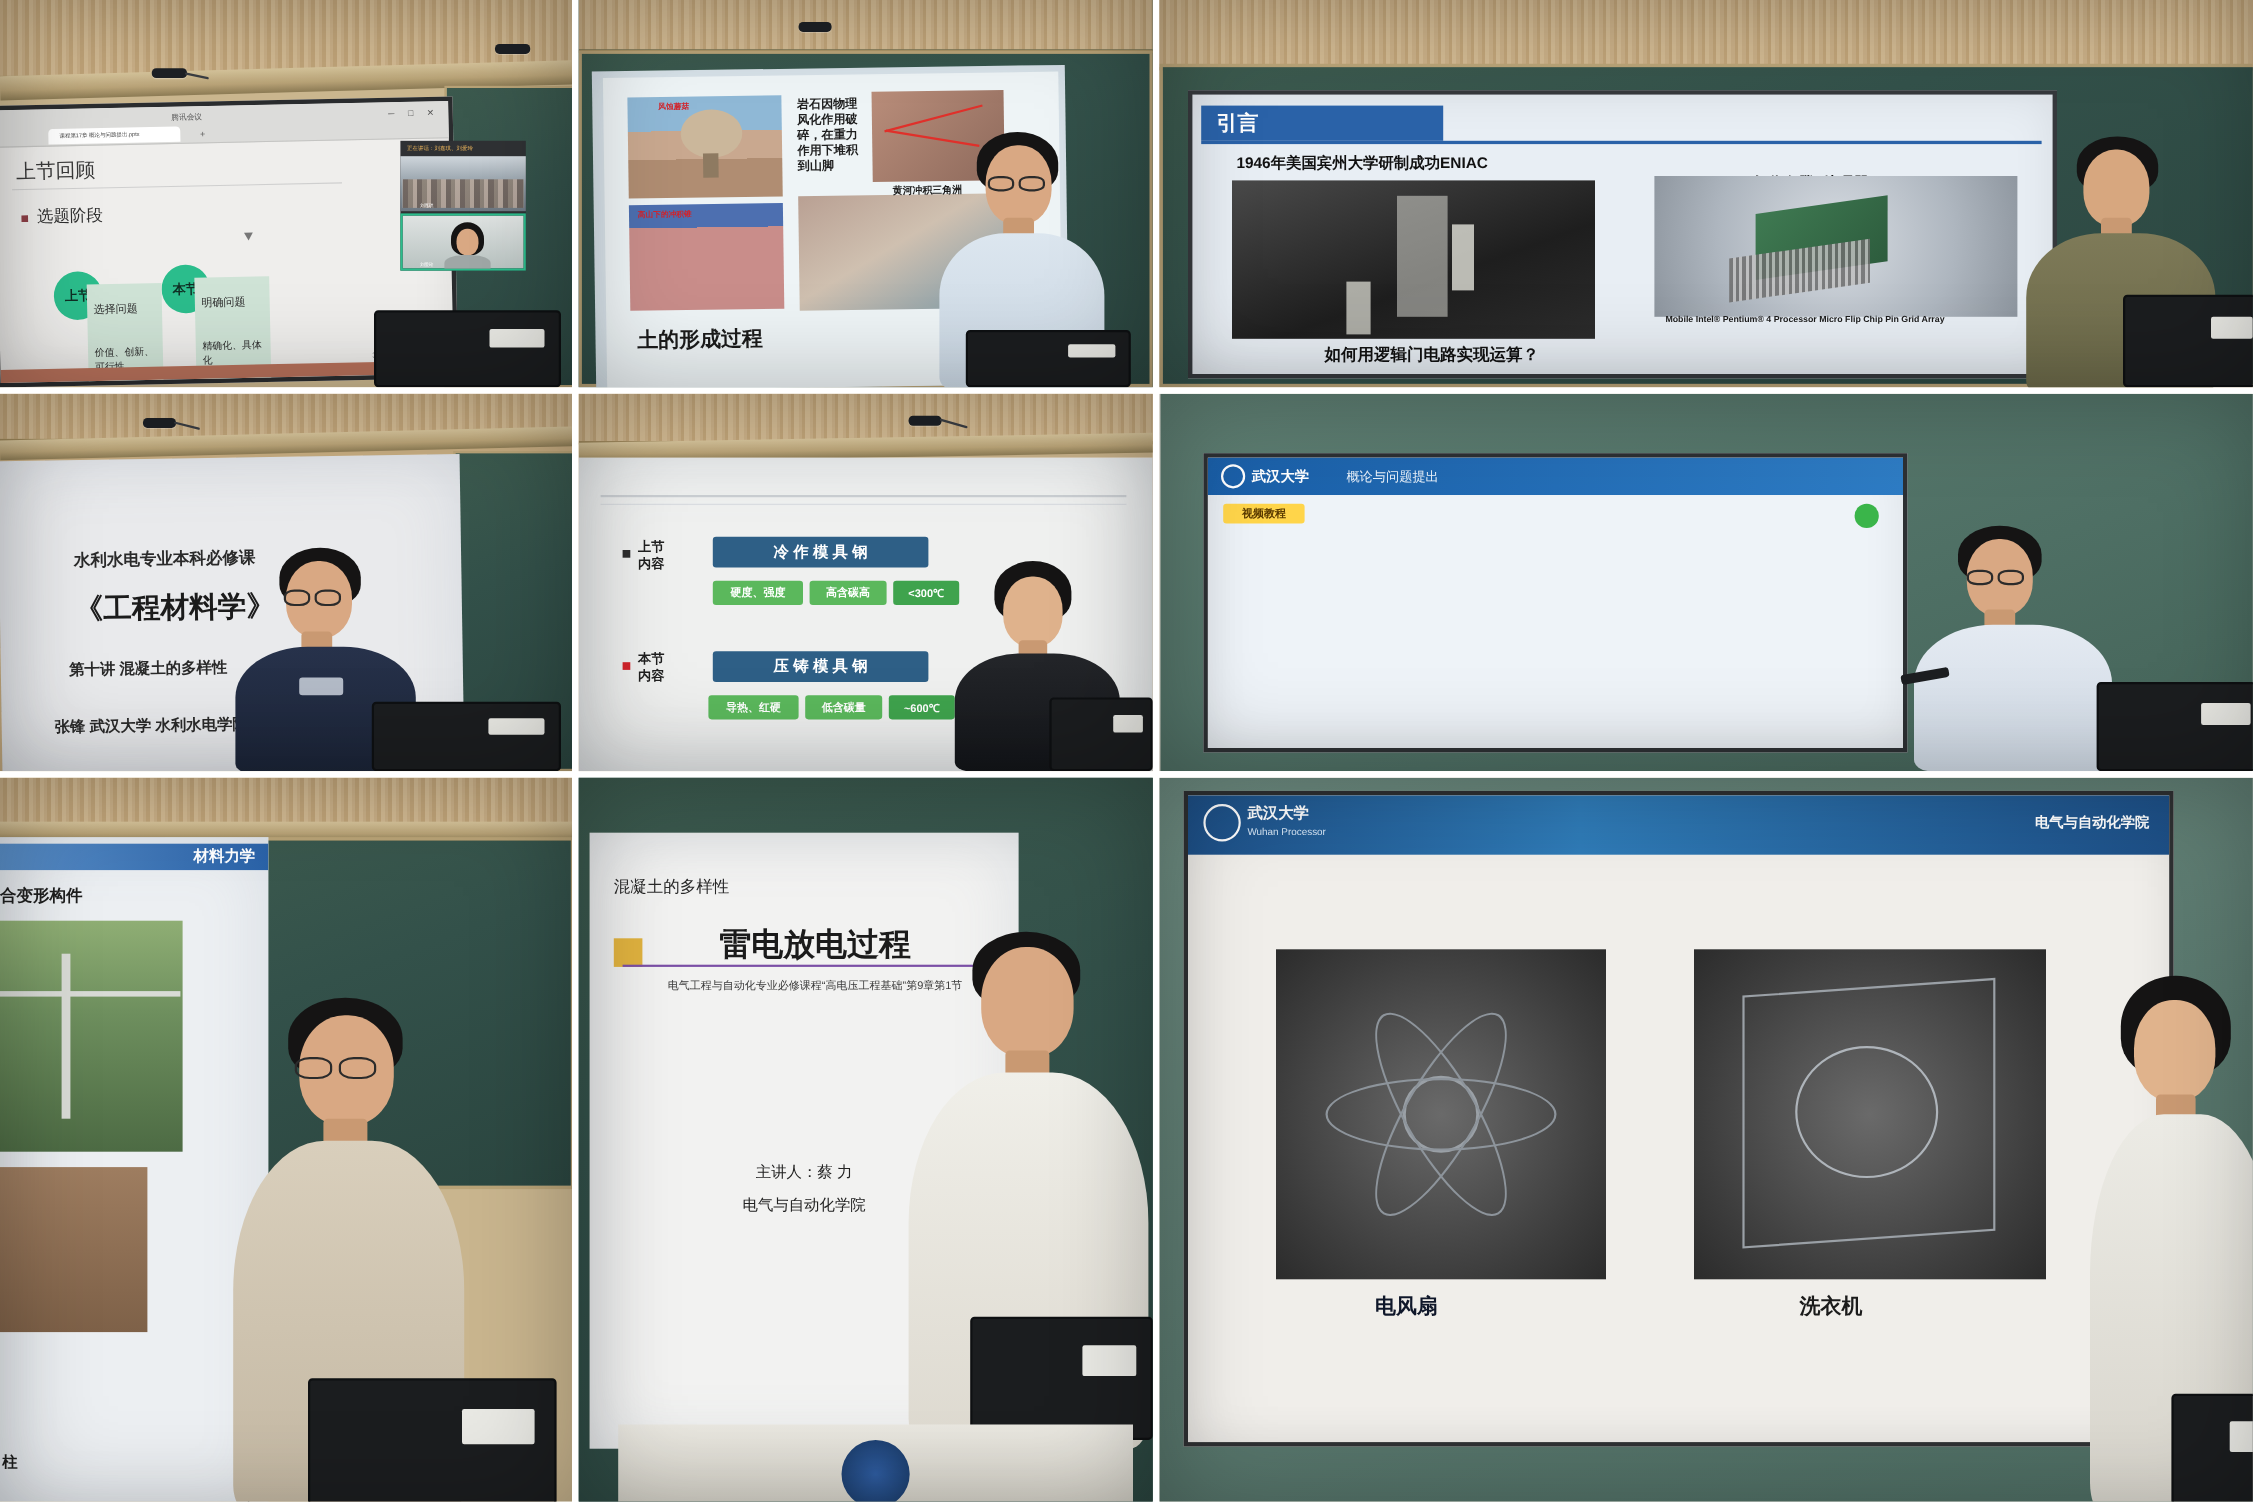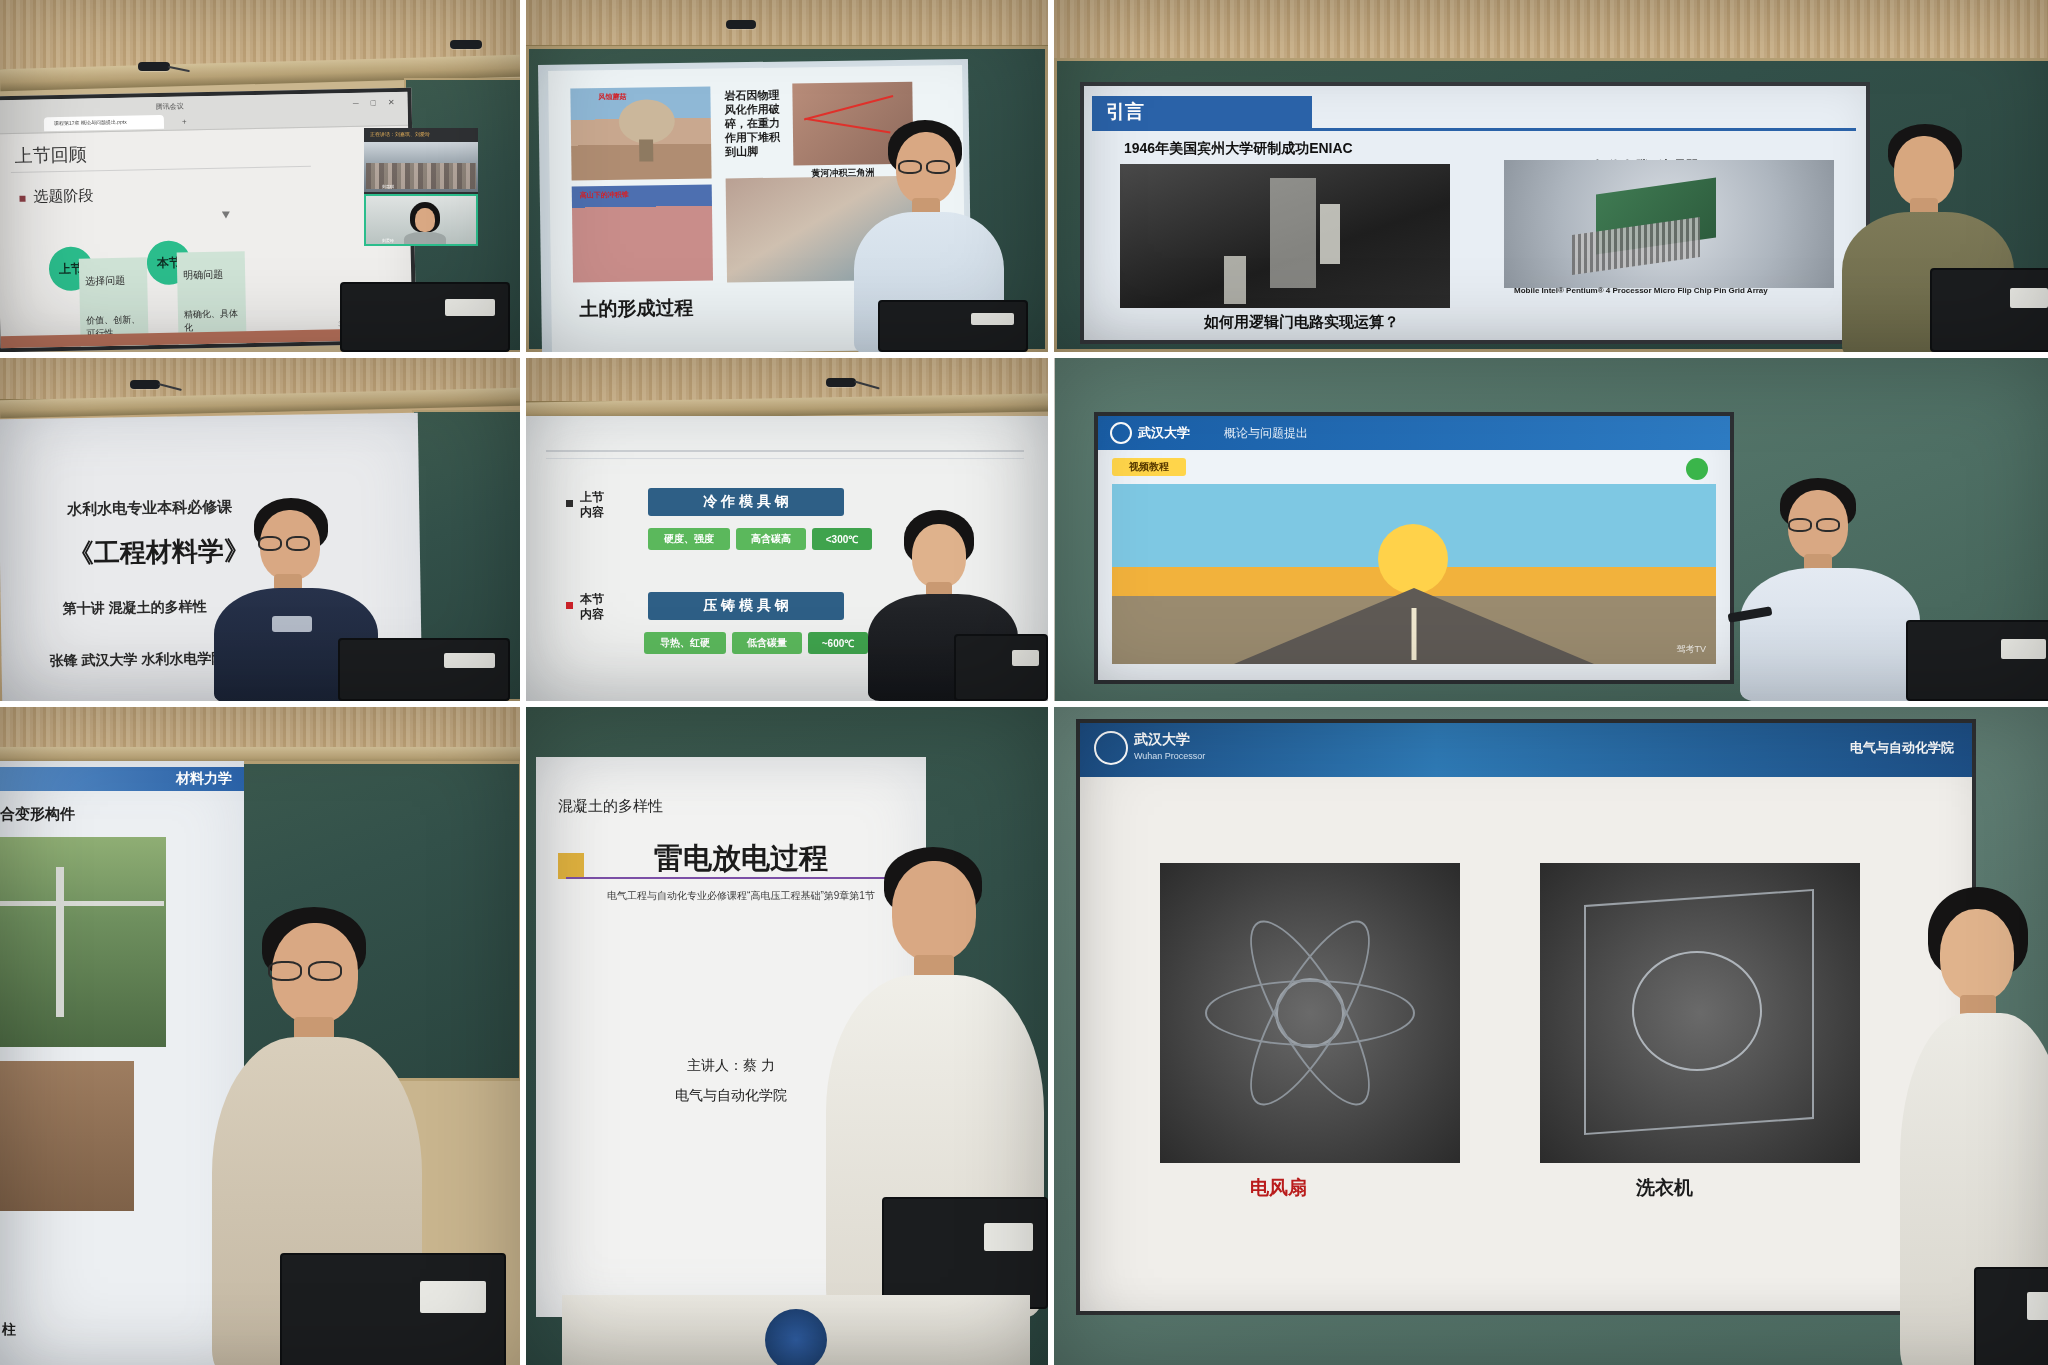--- a/index.html
+++ b/index.html
@@ -300,26 +300,20 @@
       <div style="position:absolute;left:0;right:0;top:0;height:34px;background:linear-gradient(90deg,#1a5fa8,#2e7cc4);"></div>
       <div style="position:absolute;left:12px;top:6px;width:22px;height:22px;border-radius:50%;border:2px solid #fff;"></div>
       <div style="position:absolute;left:40px;top:8px;font-size:13px;color:#fff;font-weight:700;">武汉大学</div>
       <div style="position:absolute;left:126px;top:9px;font-size:12px;color:#eaf2fa;">概论与问题提出</div>
 
       <div style="position:absolute;left:14px;top:42px;width:74px;height:18px;background:#ffd54a;border-radius:3px;display:flex;align-items:center;justify-content:center;">
         <span style="font-size:10px;color:#5a3b00;font-weight:700;">视频教程</span>
       </div>
       <div style="position:absolute;right:22px;top:42px;width:22px;height:22px;border-radius:50%;background:#3ab54a;"></div>
 
-      <div style="position:absolute;left:14px;top:68px;right:14px;bottom:16px;background:linear-gradient(180deg,#7ec8e3 0 46%,#f2b23c 46% 62%,#9a8b6f 62% 100%);overflow:hidden;">
-        <div style="position:absolute;left:44%;top:22%;width:70px;height:70px;border-radius:50%;background:#ffd24a;"></div>
-        <div style="position:absolute;left:50%;transform:translateX(-50%);bottom:0;width:0;height:0;border-left:180px solid transparent;border-right:180px solid transparent;border-bottom:76px solid #5f5a55;"></div>
-        <div style="position:absolute;left:50%;transform:translateX(-50%);bottom:4px;width:5px;height:52px;background:#f0e8cf;"></div>
-        <div style="position:absolute;right:10px;bottom:8px;font-size:9px;color:#ffffff;opacity:.8;">驾考TV</div>
-      </div>
     </div>
 
     <div class="person" style="left:680px;top:120px;width:200px;height:223px;">
       <div class="hair" style="left:46px;top:0;width:76px;height:52px;"></div>
       <div class="head" style="left:54px;top:12px;width:60px;height:70px;"></div>
       <div class="glasses" style="left:54px;top:40px;width:24px;height:14px;"></div>
       <div class="glasses" style="left:82px;top:40px;width:24px;height:14px;"></div>
       <div class="neck" style="left:70px;top:76px;width:28px;height:18px;"></div>
       <div class="torso" style="left:6px;top:90px;width:180px;height:133px;background:linear-gradient(180deg,#e4eaf2,#cfd9e4);"></div>
       <div style="position:absolute;left:-6px;top:132px;width:44px;height:9px;background:#1c1e21;border-radius:3px;transform:rotate(-10deg);"></div>
@@ -409,21 +403,21 @@
         <div style="position:absolute;left:50%;top:50%;transform:translate(-50%,-50%);width:70px;height:70px;border-radius:50%;border:3px solid #9aa0a6;"></div>
         <div style="position:absolute;left:50%;top:50%;transform:translate(-50%,-50%) rotate(0deg);width:210px;height:66px;border-radius:50%;border:2px solid #8d949b;"></div>
         <div style="position:absolute;left:50%;top:50%;transform:translate(-50%,-50%) rotate(60deg);width:210px;height:66px;border-radius:50%;border:2px solid #8d949b;"></div>
         <div style="position:absolute;left:50%;top:50%;transform:translate(-50%,-50%) rotate(120deg);width:210px;height:66px;border-radius:50%;border:2px solid #8d949b;"></div>
       </div>
       <div class="photo-img" style="left:460px;top:140px;width:320px;height:300px;background:radial-gradient(circle at 50% 50%,#6a6a6a,#3d3d3d 70%,#2b2b2b);">
         <div style="position:absolute;left:44px;top:34px;width:230px;height:230px;border:2px solid #9aa0a6;transform:skewY(-4deg);"></div>
         <div style="position:absolute;left:92px;top:88px;width:130px;height:120px;border-radius:50%;border:2px solid #aeb4ba;"></div>
       </div>
 
-      <div style="position:absolute;left:170px;top:452px;font-size:19px;color:#b91c1c;font-weight:700;">电风扇</div>
+      <div style="position:absolute;left:170px;top:452px;font-size:19px;color:#0f172a;font-weight:700;">电风扇</div>
       <div style="position:absolute;left:556px;top:452px;font-size:19px;color:#1b1b1b;font-weight:700;">洗衣机</div>
 
     </div>
 
     <div class="person" style="left:846px;top:180px;width:170px;height:490px;">
       <div class="hair" style="left:28px;top:0;width:100px;height:92px;"></div>
       <div class="head" style="left:40px;top:22px;width:74px;height:92px;background:#e0b38c;"></div>
       <div class="neck" style="left:60px;top:108px;width:36px;height:24px;"></div>
       <div class="torso" style="left:0;top:126px;width:168px;height:364px;background:linear-gradient(180deg,#ecebe5,#d7d4cb);"></div>
     </div>

